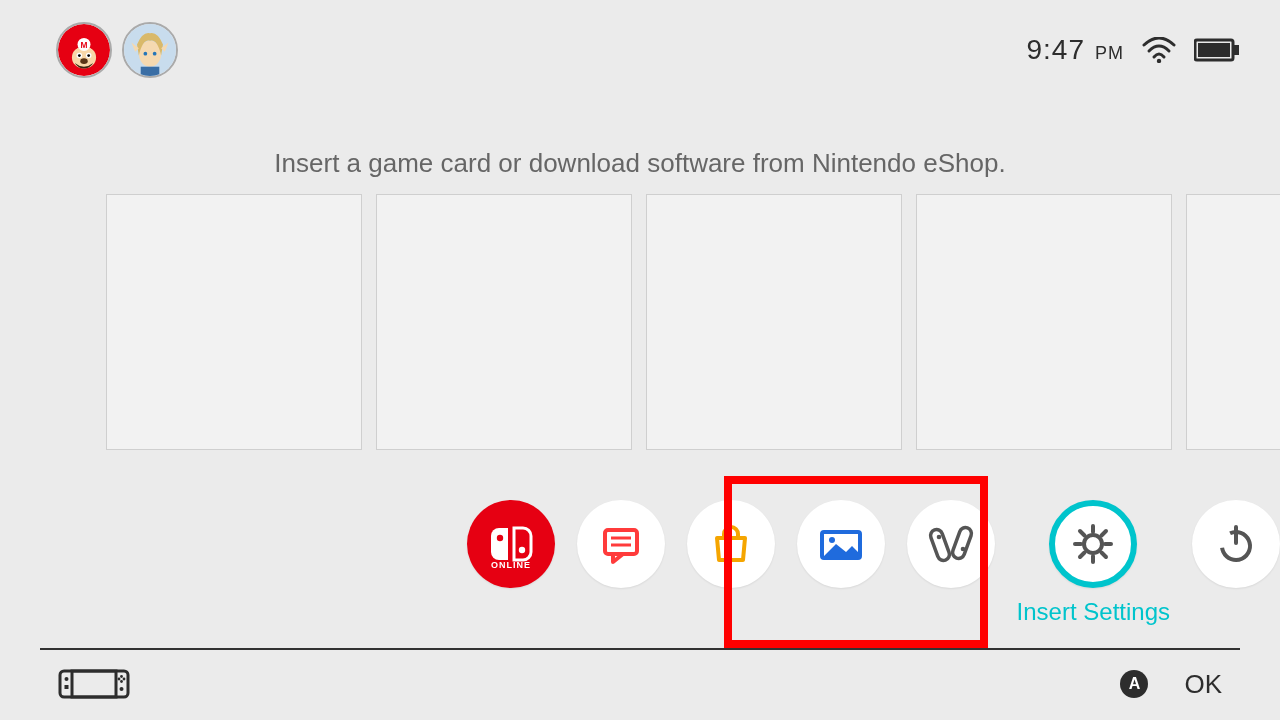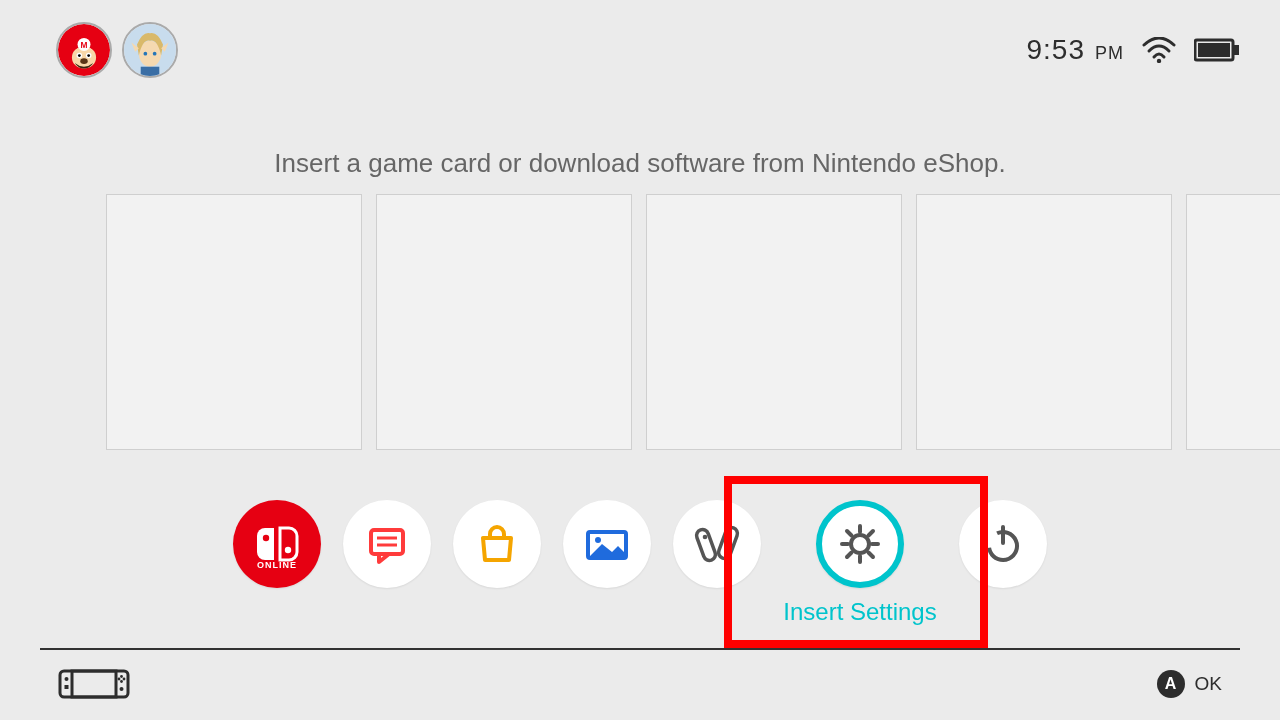--- a/index.html
+++ b/index.html
@@ -60,21 +60,21 @@
     background: #f2f2f2;
     border: 1px solid #cfcfcf;
   }
 
   
   .dock {
     position: absolute;
     top: 500px;
     left: 0; right: 0;
     display: flex;
-    justify-content: center;
+    justify-content: flex-end;
     gap: 22px;
   }
   .dock-item {
     display: flex;
     flex-direction: column;
     align-items: center;
     position: relative;
   }
   .dock-btn {
     width: 88px; height: 88px;
@@ -121,21 +121,21 @@
   .ok-group { display:flex; align-items:center; gap:10px; }
   .a-btn {
     width: 28px; height: 28px;
     border-radius: 50%;
     background: #2d2d2d;
     color: #fff;
     display:flex; align-items:center; justify-content:center;
     font-size: 16px;
     font-weight: bold;
   }
-  .ok-text { font-size: 19px; color:#2d2d2d; }
+  .ok-text { font-size: 26px; color:#2d2d2d;margin-left:26px; }
 </style>
 </head>
 <body>
 
 <div class="header">
   <div class="avatars">
     <div class="avatar">
       <svg viewBox="0 0 56 56">
         <circle cx="28" cy="28" r="28" fill="#e60012"></circle>
         <ellipse cx="28" cy="36" rx="13" ry="12" fill="#f8d7a8"></ellipse>
@@ -158,21 +158,21 @@
         <circle cx="23" cy="32" r="2" fill="#2576b8"></circle>
         <circle cx="33" cy="32" r="2" fill="#2576b8"></circle>
         <path d="M12 30 L8 20 L16 26 Z" fill="#f5d9b0"></path>
         <path d="M44 30 L48 20 L40 26 Z" fill="#f5d9b0"></path>
         <rect x="18" y="46" width="20" height="10" fill="#3a6ea5"></rect>
       </svg>
     </div>
   </div>
   <div class="status">
     <div class="clock">
-      <span>9:53</span><span class="ampm">PM</span>
+      <span>9:47</span><span class="ampm">PM</span>
     </div>
     <span class="wifi-icon">
       <svg width="34" height="26" viewBox="0 0 34 26">
         <path d="M2 8 Q17 -6 32 8" stroke="#2d2d2d" stroke-width="3" fill="none" stroke-linecap="round"></path>
         <path d="M7 14 Q17 4 27 14" stroke="#2d2d2d" stroke-width="3" fill="none" stroke-linecap="round"></path>
         <path d="M12 20 Q17 14 22 20" stroke="#2d2d2d" stroke-width="3" fill="none" stroke-linecap="round"></path>
         <circle cx="17" cy="24" r="2.2" fill="#2d2d2d"></circle>
       </svg>
     </span>
     <span class="battery-icon">

